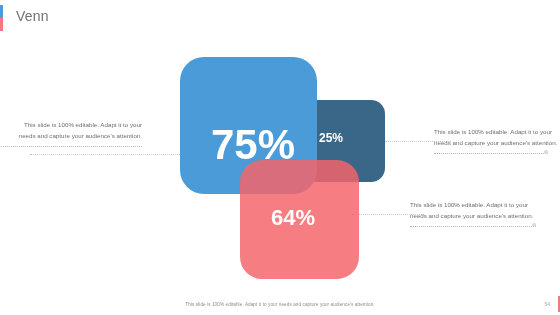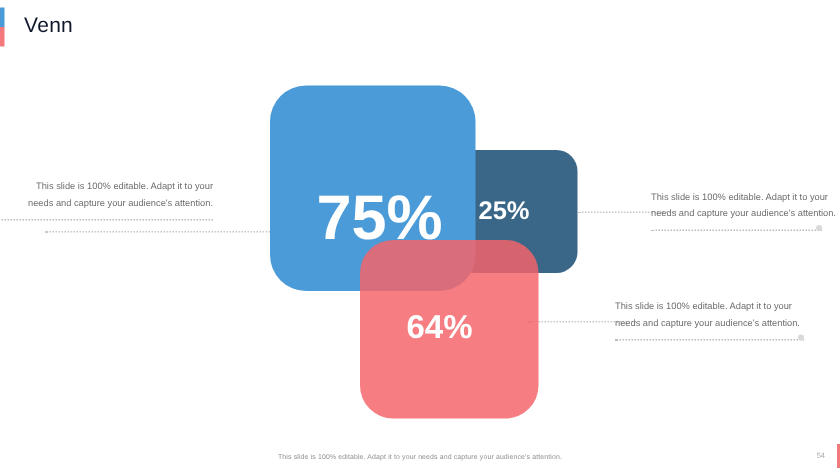--- a/index.html
+++ b/index.html
@@ -30,21 +30,21 @@
   }
   #slide-accent-bar .accent-bottom {
     height: 50%;
     background: #f4797d;
   }
   #slide-title {
     position: absolute;
     left: 16px;
     top: 8px;
     font-size: 14px;
-    color: #0f172a;
+    color: #737373;
     letter-spacing: .2px;
   }
 
   
   #venn-area {
     position: absolute;
     left: 0;
     top: 0;
     width: 560px;
     height: 295px;
@@ -91,21 +91,21 @@
   }
   #venn-value-75 {
     left: 211px;
     top: 105px;
     font-size: 42px;
     margin-top: 16px;
   }
   #venn-value-25 {
     left: 319px;
     top: 131px;
-    font-size: 17px;
+    font-size: 12px;
     text-align: center;
   }
   #venn-value-35 {
     left: 271px;
     top: 205px;
     font-size: 22px;
   }
 
   
   .callout {

